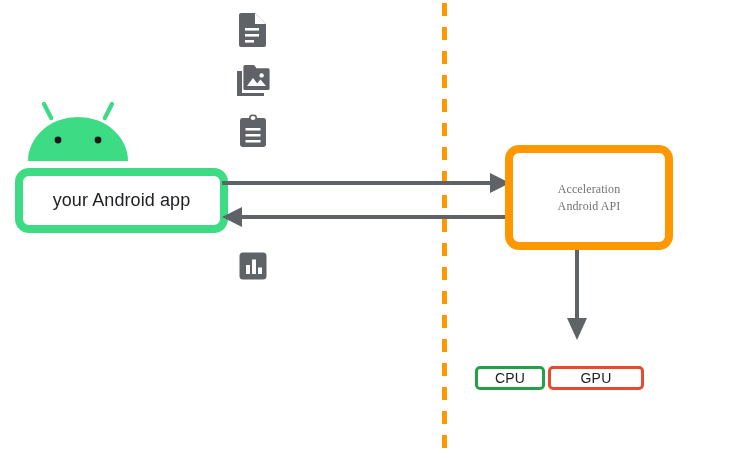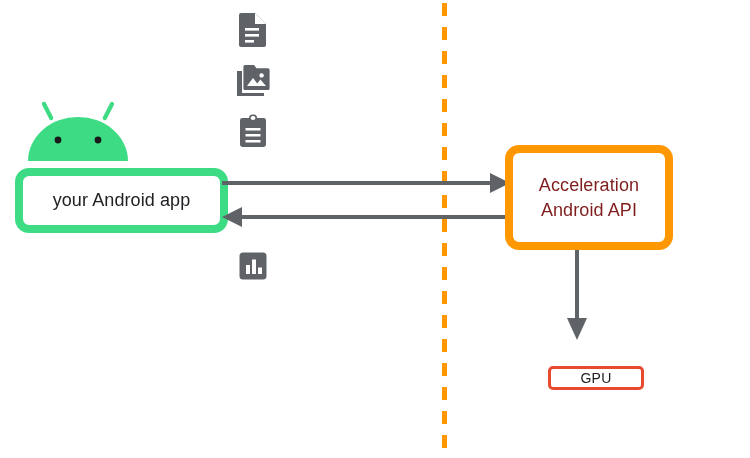--- a/index.html
+++ b/index.html
@@ -89,24 +89,25 @@
     box-sizing: border-box;
     border: 8px solid #ff9800;
     border-radius: 14px;
     background: #ffffff;
     display: flex;
     align-items: center;
     justify-content: center;
     text-align: center;
   }
   #acceleration-service-box .box-label {
-    font-size: 18px;
-    color: #7f1d1d;
+    font-size: 12px;
+    color: #737373;
     line-height: 1.35;
     letter-spacing: 0.1px;
+    font-family: Liberation Serif, serif;
   }
 
   
   .connector { position: absolute; }
   #arrow-app-to-service { left: 222px; top: 172px; }
   #arrow-service-to-app { left: 222px; top: 206px; }
   #arrow-service-to-hardware { left: 566px; top: 248px; }
 
   
   .hardware-chip {
@@ -218,18 +219,21 @@
     </svg>
   </div>
 
   <div id="acceleration-service-box">
     <div class="box-label">
       <div>Acceleration</div>
       <div>Android API</div>
     </div>
   </div>
 
+  <div class="hardware-chip" id="hardware-chip-cpu">
+    <span>CPU</span>
+  </div>
 
   <div class="hardware-chip" id="hardware-chip-gpu">
     <span>GPU</span>
   </div>
 
 </div>
 
 </body></html>

